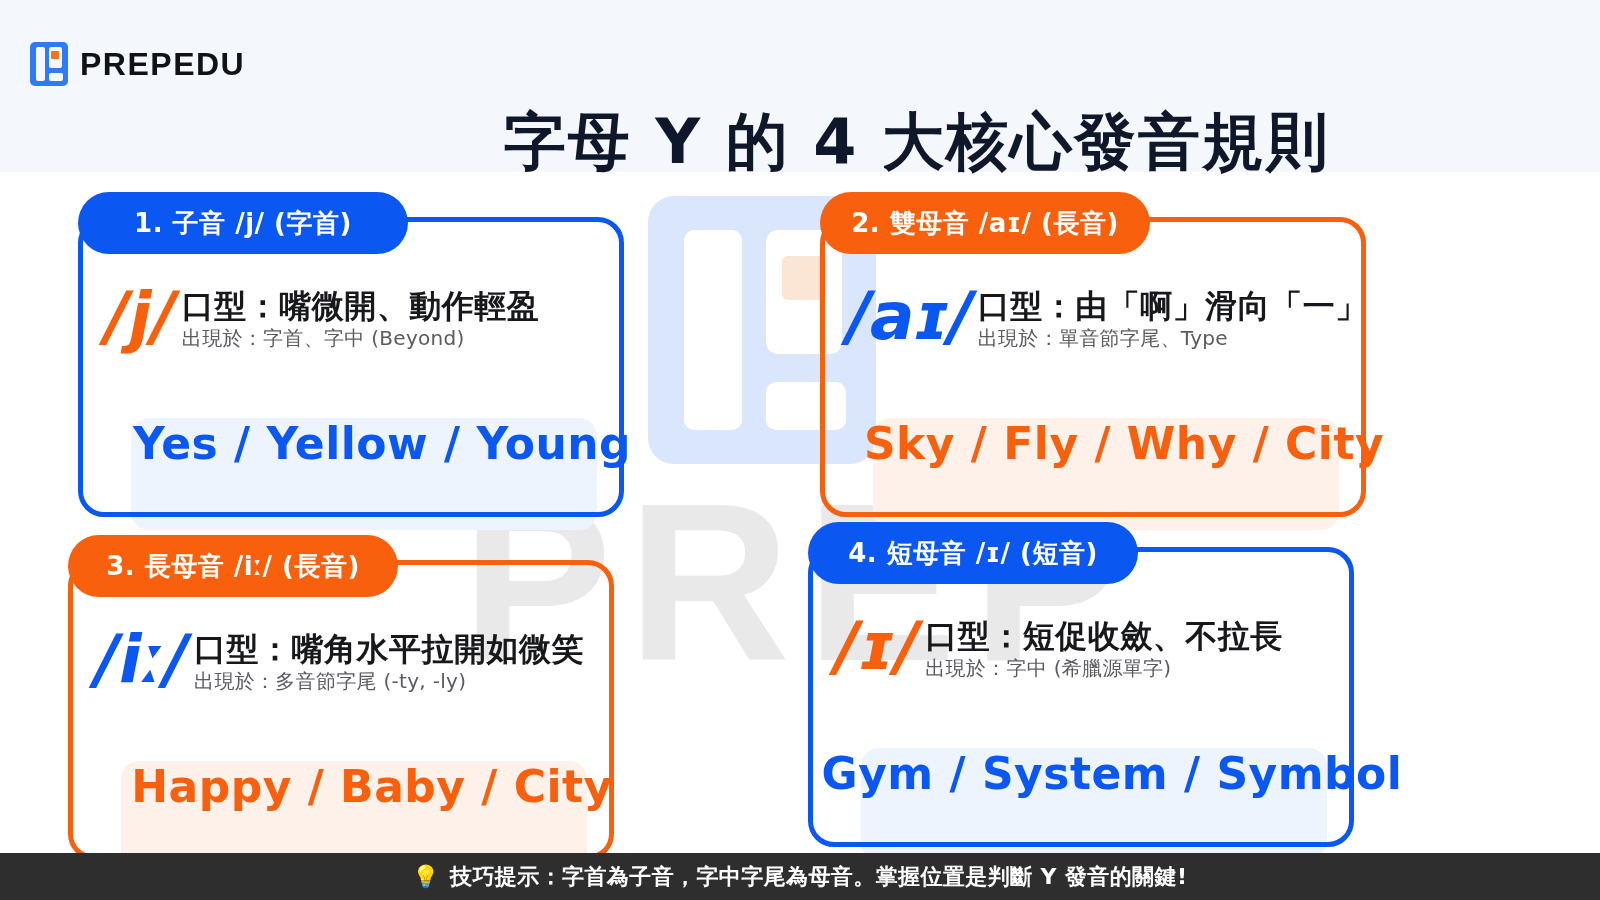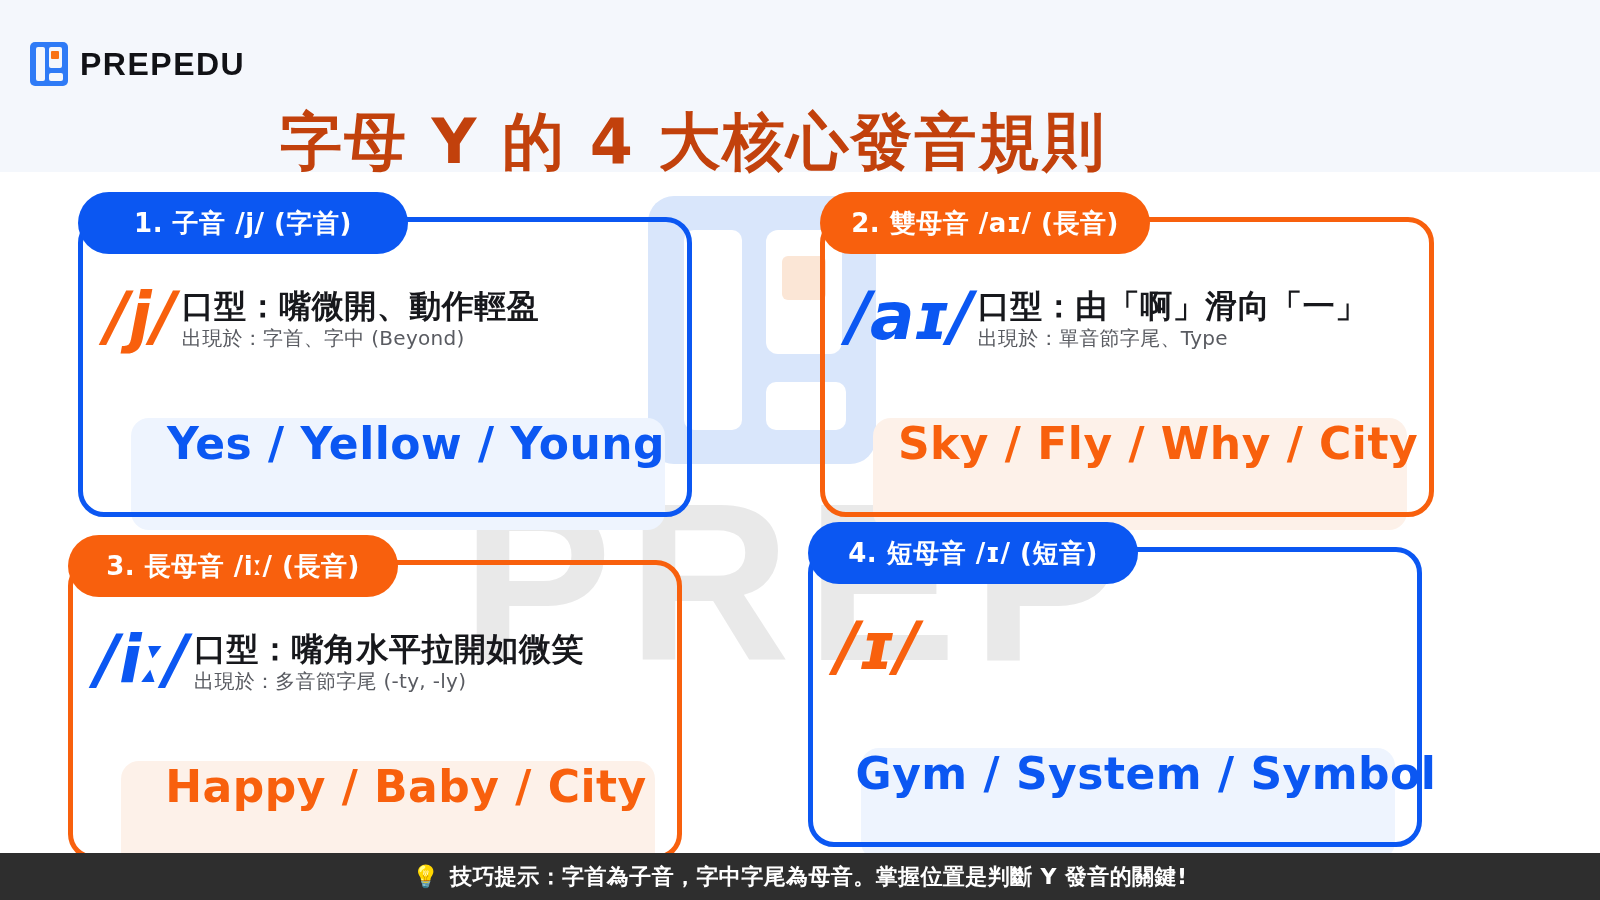--- a/index.html
+++ b/index.html
@@ -151,42 +151,42 @@
     font-size: 32px;
     font-weight: 700;
     letter-spacing: 1.5px;
     color: #111216;
   }
   .poster-title {
     position: absolute;
     left: 280px;
     top: 64px;
     width: 1050px;
-    text-align: left;
+    text-align: right;
     font-family: "DejaVu Sans", "Liberation Sans", sans-serif;
     font-size: 62px;
     font-weight: 700;
     letter-spacing: 2px;
-    color: #c2410c;
+    color: #0f172a;
     line-height: 1.15;
     white-space: nowrap;
   }
 
   
   .grid {
     position: absolute;
     left: 0;
     top: 172px;
     width: 1600px;
     height: 682px;
     z-index: 3;
   }
   .card {
     position: absolute;
-    width: 614px;
+    width: 546px;
     height: 300px;
     border-radius: 26px;
     border: 5px solid #0b57f2;
     background: transparent;
     box-sizing: border-box;
   }
   .card.c1 { left: 78px;  top: 45px; }
   .card.c2 { left: 820px; top: 45px; }
   .card.c3 { left: 68px;  top: 388px; }
   .card.c4 { left: 808px; top: 375px; }
@@ -400,20 +400,24 @@
       <div class="examples warm">
         <div class="examples-text orange">Happy / Baby / City</div>
       </div>
     </div>
 
     <div class="card c4">
       <div class="badge">4. 短母音 /ɪ/ (短音)</div>
       <div class="card-body">
         <div class="sym-row">
           <div class="phoneme">/ɪ/</div>
+          <div class="sym-text">
+            <div class="mouth">口型：短促收斂、不拉長</div>
+            <div class="occurs">出現於：字中 (希臘源單字)</div>
+          </div>
         </div>
       </div>
       <div class="examples">
         <div class="examples-text">Gym / System / Symbol</div>
       </div>
     </div>
 
   </div>
 
   <div class="footer">

